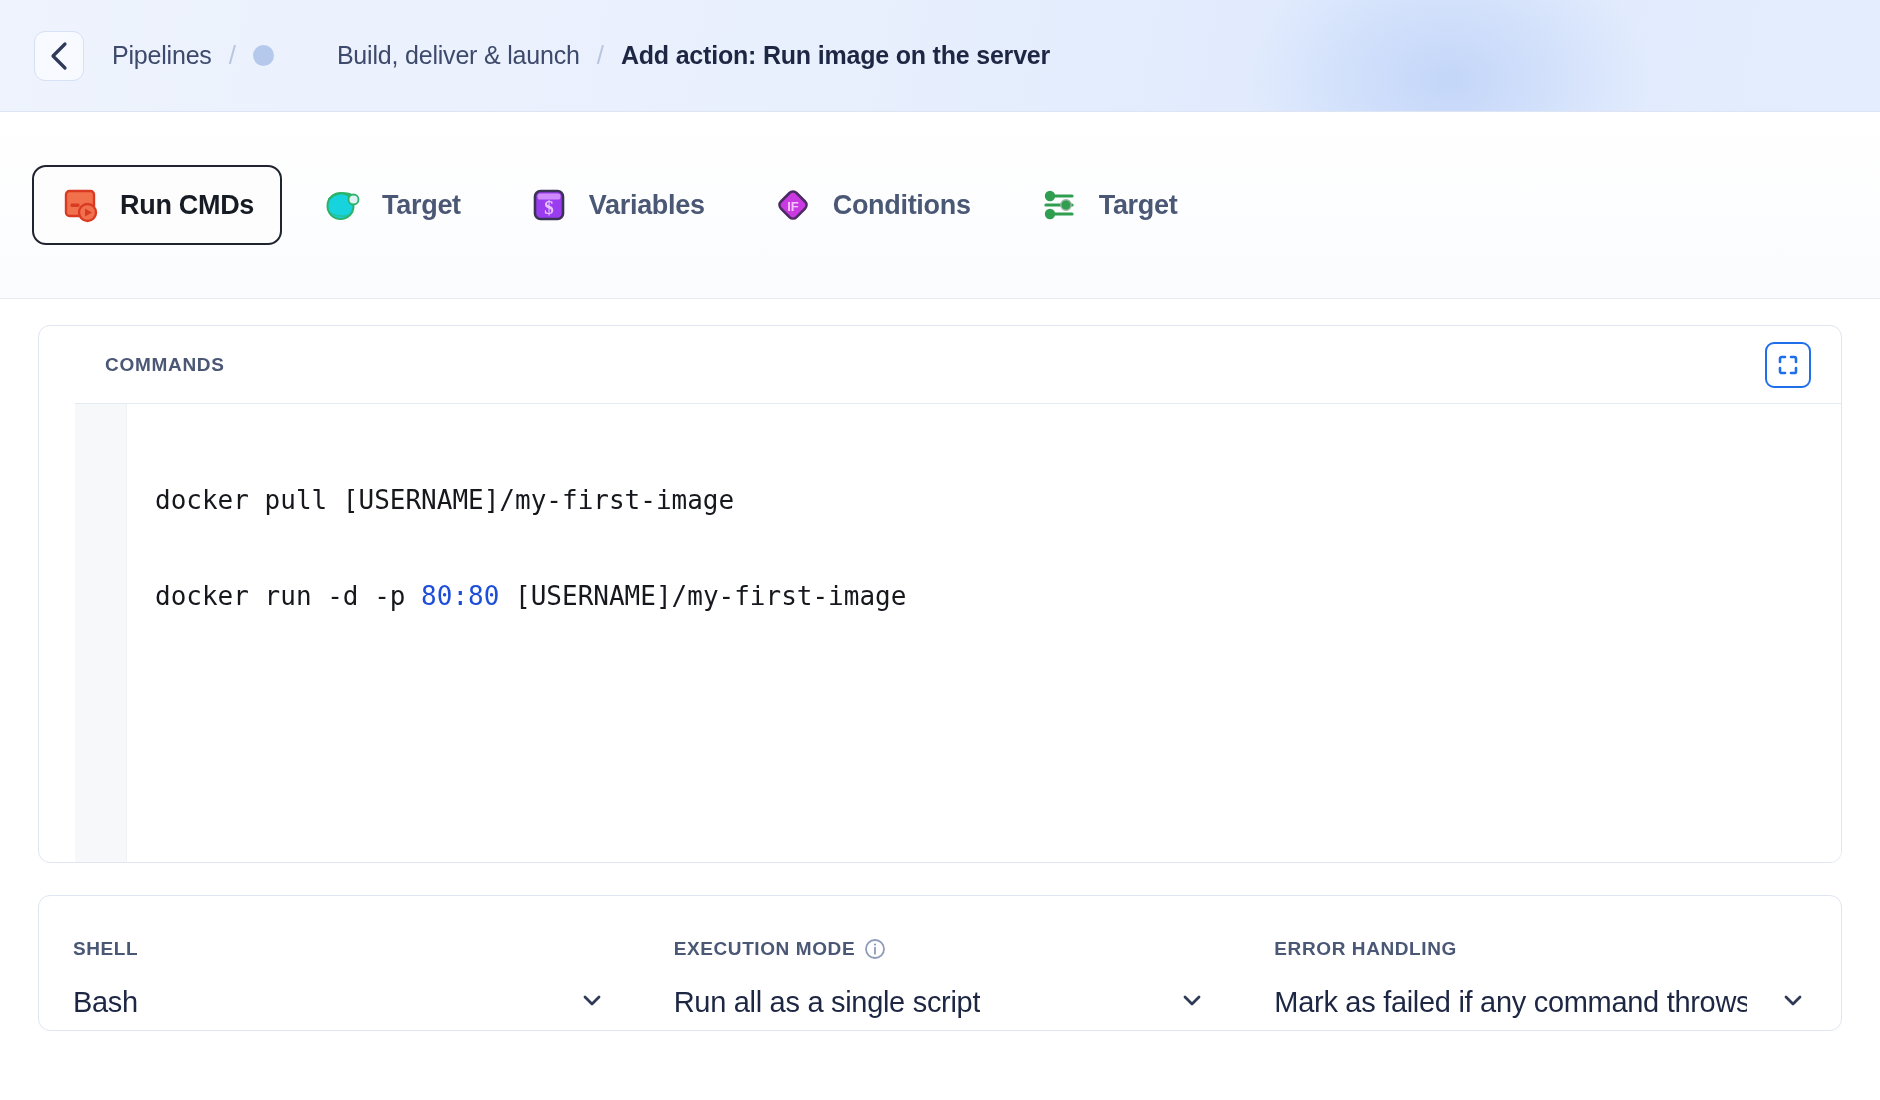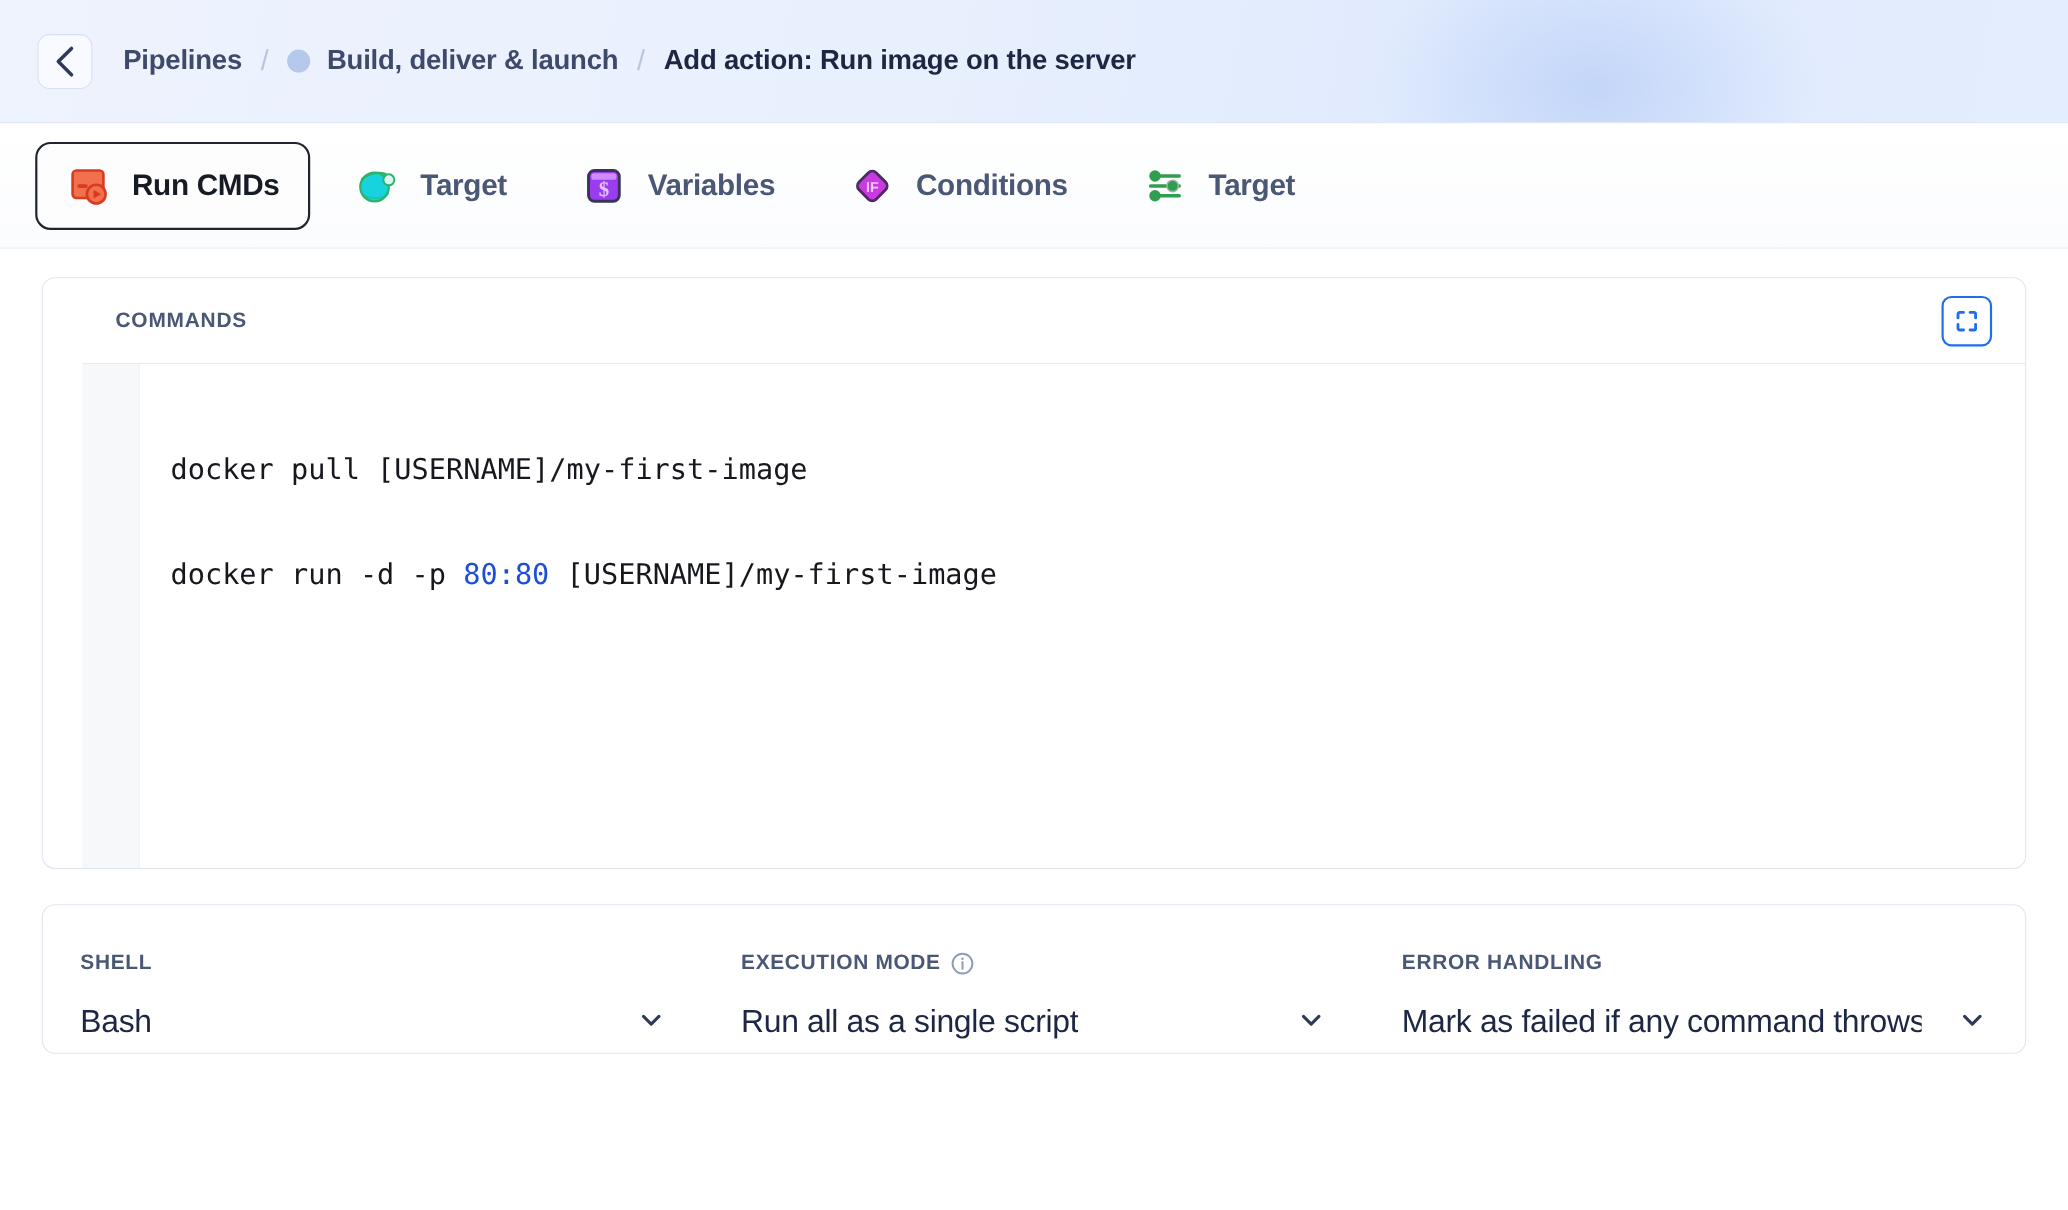--- a/index.html
+++ b/index.html
@@ -42,21 +42,21 @@
     background: rgba(255,255,255,.55);
     border: 1px solid #d6e1f5;
     display: flex; align-items: center; justify-content: center;
     margin-right: 28px;
     cursor: pointer;
     flex: none;
   }
   .back-btn svg { display:block; }
   .crumb-link {
     color: #3d4a6b;
-    font-weight: 700;
+    font-weight: 400;
     letter-spacing: -.2px;
     cursor: pointer;
     white-space: nowrap;
     text-align: right;
   }
   .crumb-sep {
     color: #b9c6e0;
     font-weight: 400;
     margin: 0 17px;
     font-size: 26px;
@@ -68,25 +68,25 @@
     display: inline-block;
     margin-right: 15px;
     flex: none;
   }
   .crumb-current {
     color: #1d2744;
     font-weight: 700;
     letter-spacing: -.2px;
     white-space: nowrap;
   }
-  .crumb-group { display: flex; align-items: center; }
+  .crumb-group { display: flex; align-items: center; gap: 48px; }
 
   
   .tabbar {
-    height: 114px;
+    height: 187px;
     background: linear-gradient(180deg, #ffffff 0%, #fbfcfe 100%);
     border-bottom: 1px solid #e8ecf4;
     display: flex;
     align-items: center;
     padding: 0 32px;
     gap: 12px;
   }
   .tab {
     display: flex; align-items: center;
     gap: 20px;

